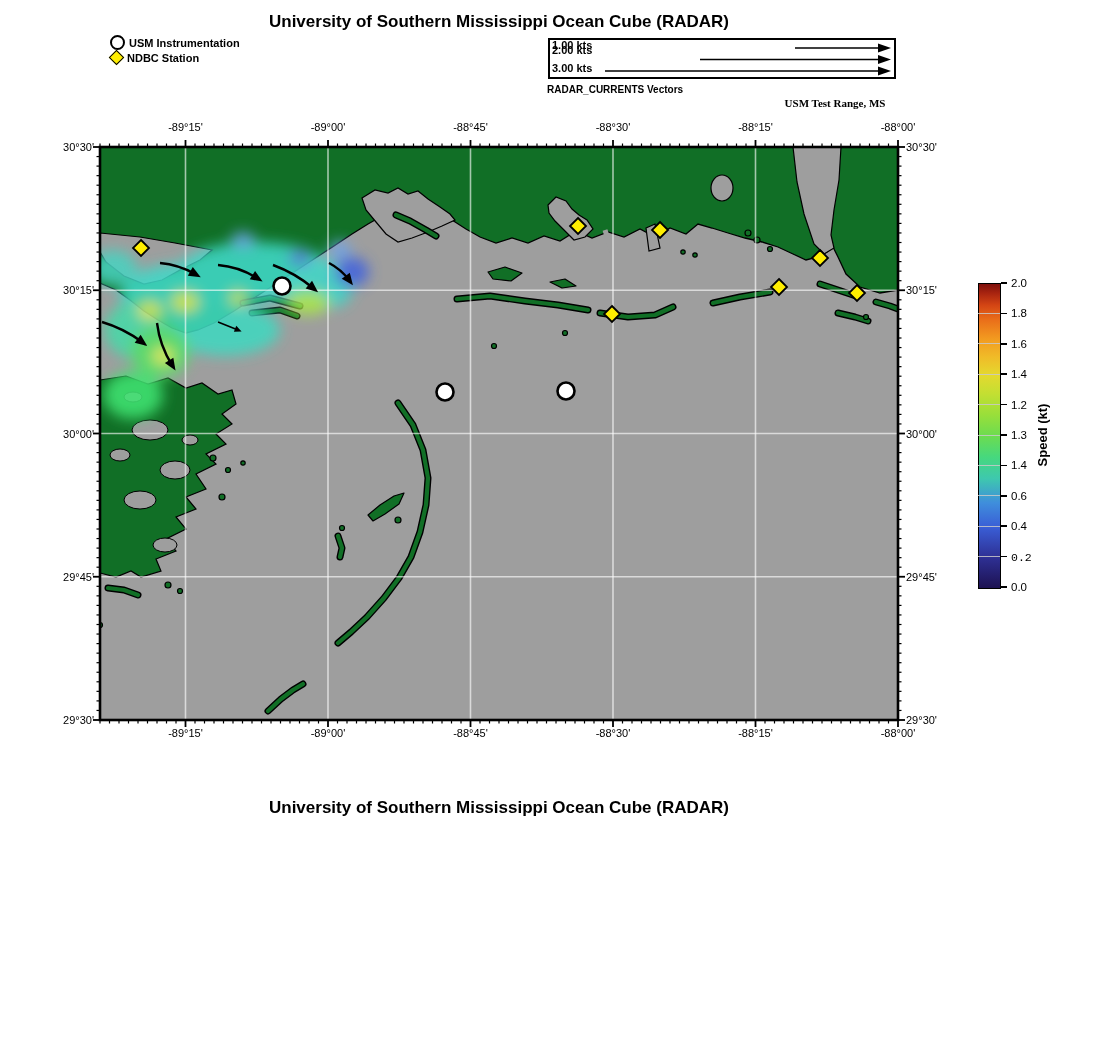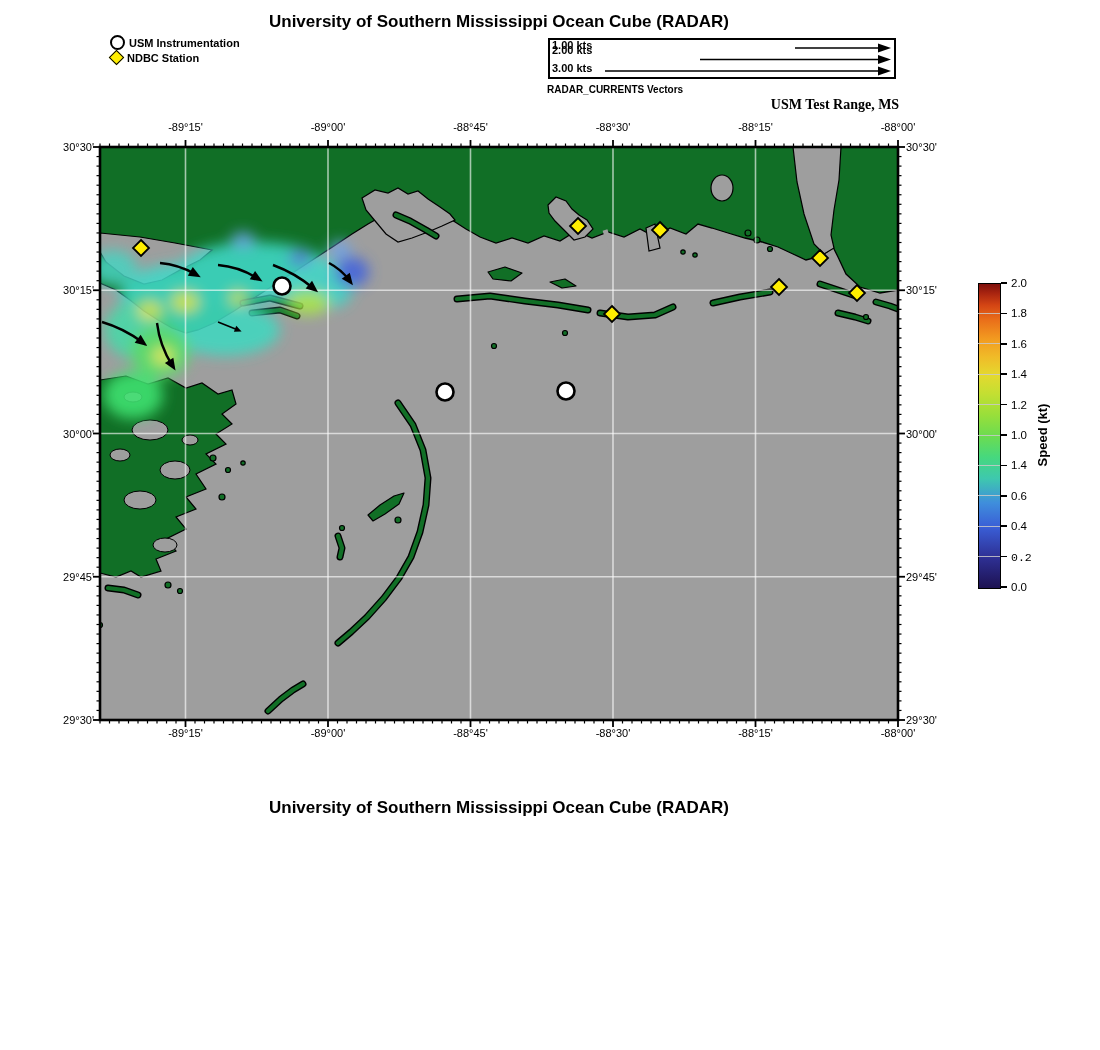--- a/index.html
+++ b/index.html
@@ -12,21 +12,21 @@
   #footer-title{left:100px;top:798px;width:798px;text-align:center;font-size:17px;font-weight:bold;}
   #legend{left:110px;top:35px;}
   .legend-row{display:flex;align-items:center;height:15px;}
   .legend-label{font-size:11px;font-weight:bold;margin-left:4px;}
   .sym-circle{width:11px;height:11px;border:2px solid #000;border-radius:50%;background:#fff;}
   .sym-diamond{width:9px;height:9px;border:1.5px solid #000;background:#ffee00;transform:rotate(45deg);margin:1px;}
   #vector-box{left:548px;top:38px;width:348px;height:41px;border:2.5px solid #000;box-sizing:border-box;background:#fff;}
   .vs-label{position:absolute;font-size:11px;font-weight:bold;line-height:11px;left:552px;}
   #vs-caption{left:547px;top:84px;width:348px;font-size:10px;font-weight:bold;}
   #subtitle{left:100px;top:99px;width:798px;text-align:center;font-size:17px;font-weight:bold;}
-  #region-label{left:745px;top:97px;width:180px;text-align:center;font-size:14px;font-weight:bold;}
+  #region-label{left:745px;top:97px;width:180px;text-align:center;font-size:11px;font-weight:bold;}
   .ax-lab{position:absolute;font-size:11px;white-space:nowrap;}
   .ax-top,.ax-bottom{width:64px;text-align:center;}
   .ax-left{width:52px;text-align:right;}
   .ax-right{width:52px;text-align:left;}
   #colorbar{left:978px;top:283px;width:21px;height:304px;border:1.5px solid #000;box-sizing:content-box;
     background:linear-gradient(to top,#1d1252 0%,#2e3094 10%,#3a5ed6 20%,#3f8edc 28%,#3ec8ae 36%,
       #46d87e 43%,#6cdc50 50%,#99df3a 57%,#c4df32 64%,#e4d92f 70%,#f0bb28 76%,#f29a20 82%,
       #ea701a 88%,#d44514 93%,#a82410 97%,#7e100c 100%);}
   .cb-gline{position:absolute;left:978px;width:22px;height:1px;background:#c9c9c9;opacity:.85;}
   .cb-tick{position:absolute;left:1001px;width:6px;height:1.6px;background:#000;}
@@ -568,21 +568,21 @@
       <div class="cb-tick abs" style="top: 525.4px;"></div>
       <div class="cb-lab abs" style="top: 521.2px;">0.4</div>
       <div class="cb-gline abs" style="top: 495.3px;"></div>
       <div class="cb-tick abs" style="top: 495px;"></div>
       <div class="cb-lab abs" style="top: 490.8px;">0.6</div>
       <div class="cb-gline abs" style="top: 464.9px;"></div>
       <div class="cb-tick abs" style="top: 464.6px;"></div>
       <div class="cb-lab abs" style="top: 460.4px;">1.4</div>
       <div class="cb-gline abs" style="top: 434.5px;"></div>
       <div class="cb-tick abs" style="top: 434.2px;"></div>
-      <div class="cb-lab abs" style="top: 430px;">1.0</div>
+      <div class="cb-lab abs" style="top: 430px;">1.3</div>
       <div class="cb-gline abs" style="top: 404.1px;"></div>
       <div class="cb-tick abs" style="top: 403.8px;"></div>
       <div class="cb-lab abs" style="top: 399.6px;">1.2</div>
       <div class="cb-gline abs" style="top: 373.7px;"></div>
       <div class="cb-tick abs" style="top: 373.4px;"></div>
       <div class="cb-lab abs" style="top: 369.2px;">1.4</div>
       <div class="cb-gline abs" style="top: 343.3px;"></div>
       <div class="cb-tick abs" style="top: 343px;"></div>
       <div class="cb-lab abs" style="top: 338.8px;">1.6</div>
       <div class="cb-gline abs" style="top: 312.9px;"></div>

